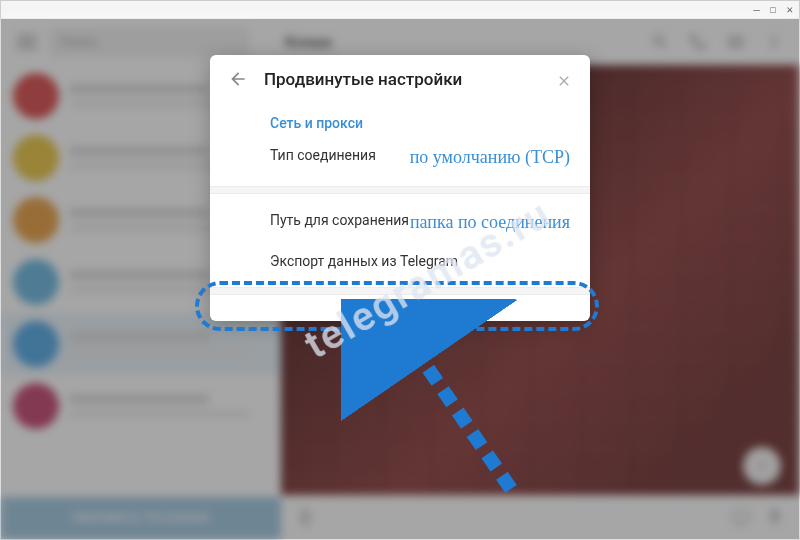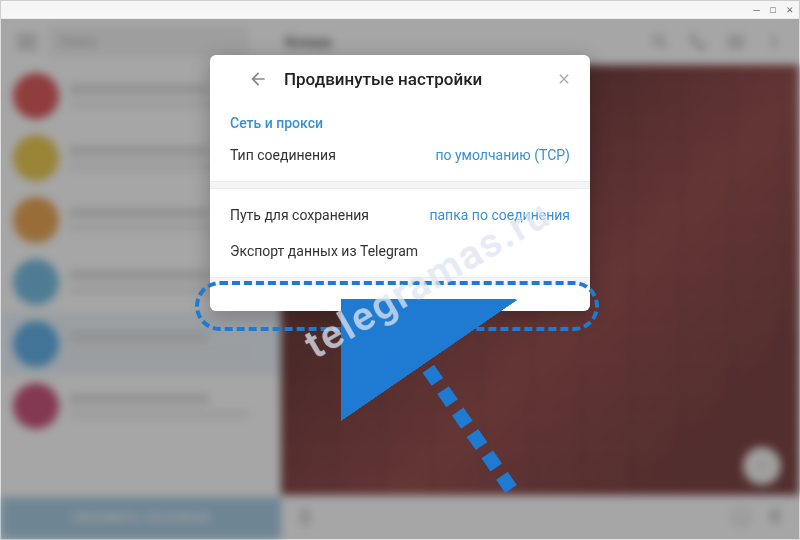--- a/index.html
+++ b/index.html
@@ -30,31 +30,31 @@
     .update-bar { margin-top: auto; height: 42px; background: #9cc5e0; color: #fff; font-size: 12px; font-weight: 500; display: flex; align-items: center; justify-content: center; letter-spacing: 0.5px; }
     
     .chat-bg { flex: 1; background: linear-gradient(135deg, #7a2a2a 0%, #5c1f1f 30%, #8a3535 55%, #6b2828 80%); position: relative; }
     .chat-bg::before { content: ''; position: absolute; inset: 0; background: repeating-linear-gradient(90deg, rgba(0,0,0,0.15) 0 2px, transparent 2px 50px), repeating-linear-gradient(0deg, rgba(255,255,255,0.05) 0 1px, transparent 1px 30px); }
     .scroll-btn { position: absolute; bottom: 54px; right: 18px; width: 38px; height: 38px; border-radius: 50%; background: rgba(255,255,255,0.95); display: flex; align-items: center; justify-content: center; box-shadow: 0 1px 3px rgba(0,0,0,0.2); }
     .input-bar { position: absolute; bottom: 0; left: 0; right: 0; height: 44px; background: #fff; display: flex; align-items: center; padding: 0 14px; gap: 14px; }
     
     
     .modal-overlay { position: absolute; inset: 0; background: rgba(0,0,0,0.35); display: flex; justify-content: center; align-items: flex-start; padding-top: 36px; }
     .modal { width: 380px; background: #fff; border-radius: 6px; box-shadow: 0 4px 20px rgba(0,0,0,0.25); padding-bottom: 10px; max-height: 470px; overflow: hidden; }
-    .modal-header { display: flex; align-items: center; padding: 14px 18px 10px; gap: 16px; margin-left: 20px; }
+    .modal-header { display: flex; align-items: flex-end; padding: 14px 18px 10px; gap: 16px; }
     .modal-back { width: 20px; height: 20px; cursor: pointer; }
     .modal-title { font-size: 17px; font-weight: 500; color: #222; flex: 1; }
     .modal-close { width: 16px; height: 16px; cursor: pointer; }
     
-    .section { padding: 8px 0; }
+    .section { padding: 8px 0; margin-left: 40px; }
     .section-header { font-size: 14px; color: #3a8fd4; font-weight: 500; padding: 8px 20px 6px; }
     .section-divider { height: 8px; background: #f5f5f5; border-top: 1px solid #ececec; border-bottom: 1px solid #ececec; }
     .row { display: flex; padding: 10px 20px; font-size: 14px; color: #333; cursor: pointer; }
     .row-label { flex: 1; }
-    .row-value { color: #3a8fd4; font-size: 14px; }
+    .row-value { color: #3a8fd4; font-size: 18px; font-family: Liberation Serif, serif; }
     .toggle { width: 34px; height: 14px; background: #ddd; border-radius: 8px; position: relative; }
     .toggle::after { content: ''; position: absolute; width: 18px; height: 18px; background: #fff; border: 1px solid #ccc; border-radius: 50%; top: -3px; left: -2px; }
     
     
     .highlight-dashed { position: absolute; border: 4px dashed #1f7ad1; border-radius: 28px; pointer-events: none; }
     .arrow-annotation { position: absolute; pointer-events: none; }
     
     .watermark { position: absolute; top: 50%; left: 50%; transform: translate(-40%, -50%) rotate(-30deg); font-size: 40px; color: rgba(240,245,250,0.4); font-weight: 600; pointer-events: none; white-space: nowrap; letter-spacing: 2px; text-shadow: 0 0 1px rgba(200,210,230,0.6); }
   </style>
 </head>

